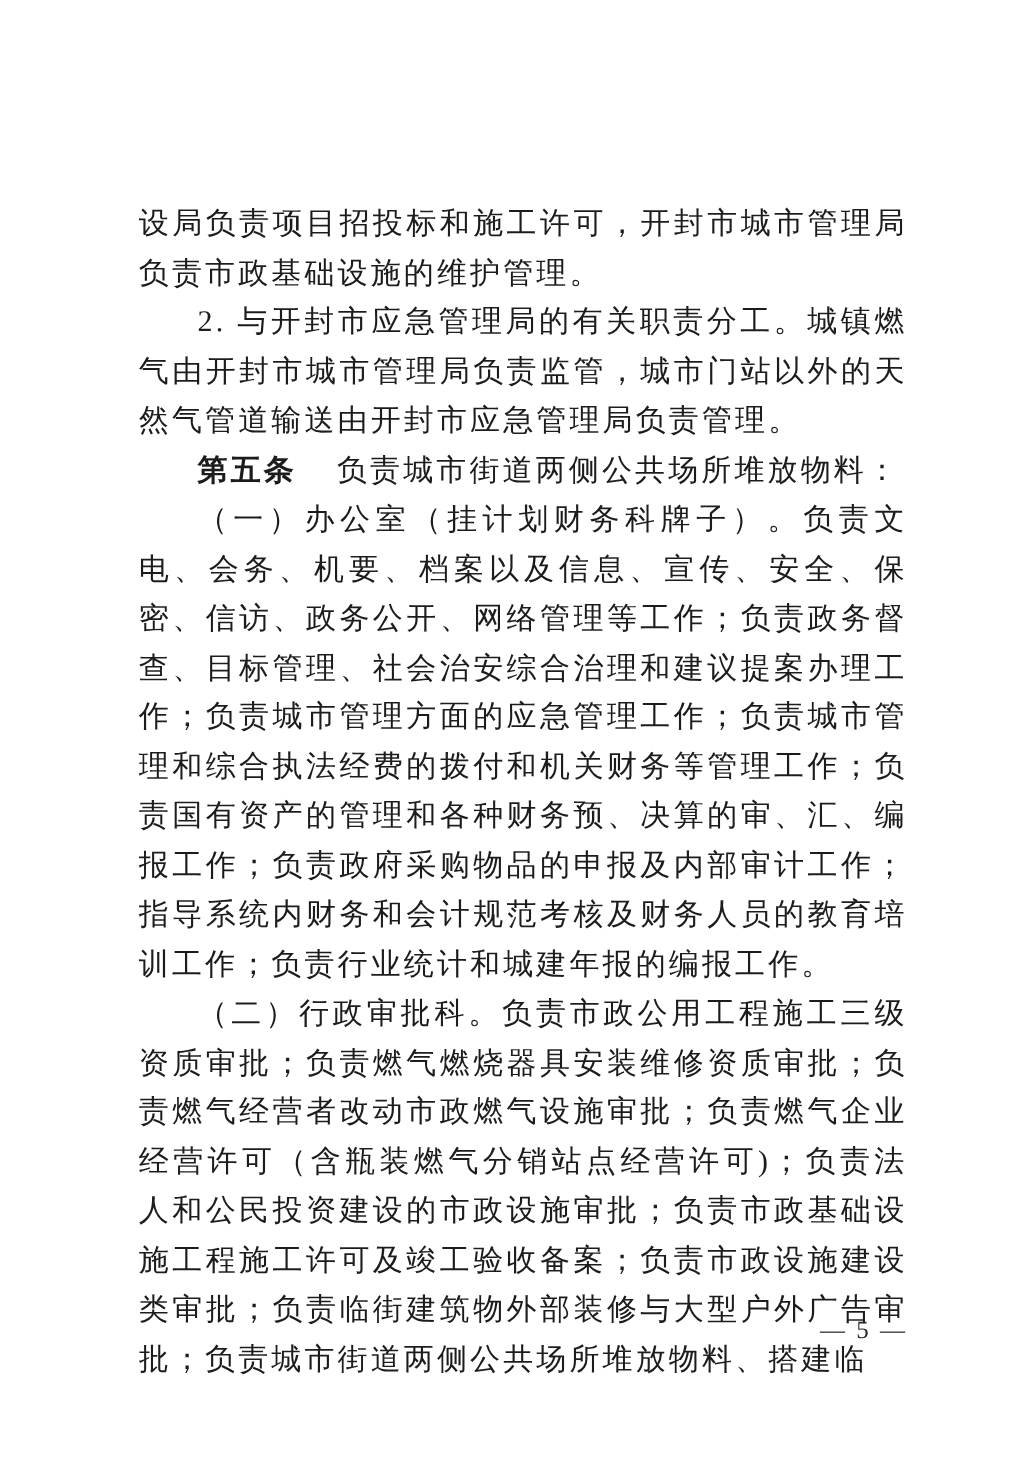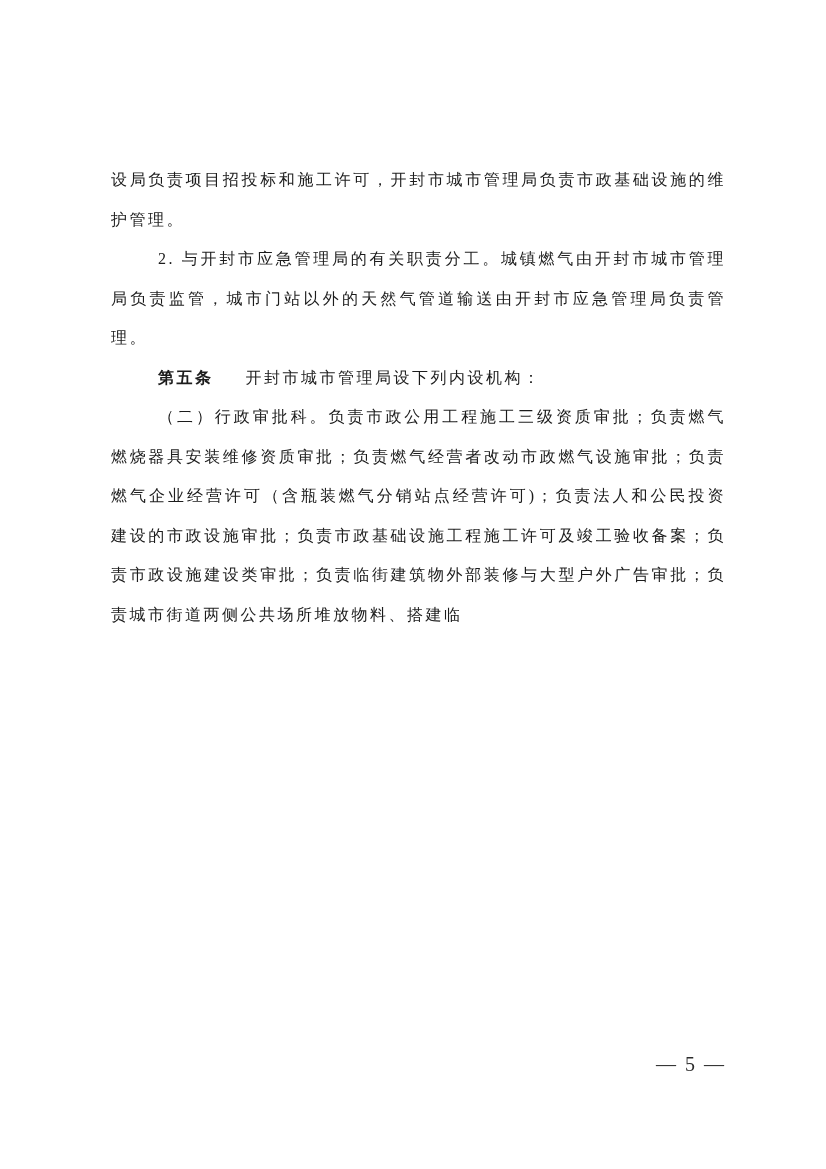--- a/index.html
+++ b/index.html
@@ -14,21 +14,21 @@
     background: #ffffff;
     overflow: hidden;
     font-family: "Liberation Serif", "DejaVu Serif", serif;
     color: #1c1c1c;
   }
   .content {
     position: absolute;
     left: 111px;
     top: 160px;
     width: 615px;
-    font-size: 16px;
+    font-size: 24px;
     line-height: 39.5px;
     letter-spacing: 2.5px;
     text-align: justify;
   }
   .para {
     margin: 0;
     padding: 0;
   }
   .para.indent {
     text-indent: 47px;
@@ -49,17 +49,18 @@
     color: #2a2a2a;
   }
 </style>
 </head>
 <body>
 
 <div class="page">
   <div class="content" id="doc-content">
       <p class="para"><span>设局负责项目招投标和施工许可，开封市城市管理局负责市政基础设施的维护管理。</span></p>
       <p class="para indent"><span>2. 与开封市应急管理局的有关职责分工。城镇燃气由开封市城市管理局负责监管，城市门站以外的天然气管道输送由开封市应急管理局负责管理。</span></p>
-      <p class="para indent"><span class="bold-prefix">第五条</span><span>开封市城市管理局设下列内设机构：</span></p>
+      <p class="para indent"><span class="bold-prefix">第五条</span><span>负责城市街道两侧公共场所堆放物料：</span></p>
+      <p class="para indent"><span>（一）办公室（挂计划财务科牌子）。负责文电、会务、机要、档案以及信息、宣传、安全、保密、信访、政务公开、网络管理等工作；负责政务督查、目标管理、社会治安综合治理和建议提案办理工作；负责城市管理方面的应急管理工作；负责城市管理和综合执法经费的拨付和机关财务等管理工作；负责国有资产的管理和各种财务预、决算的审、汇、编报工作；负责政府采购物品的申报及内部审计工作；指导系统内财务和会计规范考核及财务人员的教育培训工作；负责行业统计和城建年报的编报工作。</span></p>
       <p class="para indent"><span>（二）行政审批科。负责市政公用工程施工三级资质审批；负责燃气燃烧器具安装维修资质审批；负责燃气经营者改动市政燃气设施审批；负责燃气企业经营许可（含瓶装燃气分销站点经营许可)；负责法人和公民投资建设的市政设施审批；负责市政基础设施工程施工许可及竣工验收备案；负责市政设施建设类审批；负责临街建筑物外部装修与大型户外广告审批；负责城市街道两侧公共场所堆放物料、搭建临</span></p>
     </div>
   <div class="page-number">— 5 —</div>
 </div>
 
 </body></html>

